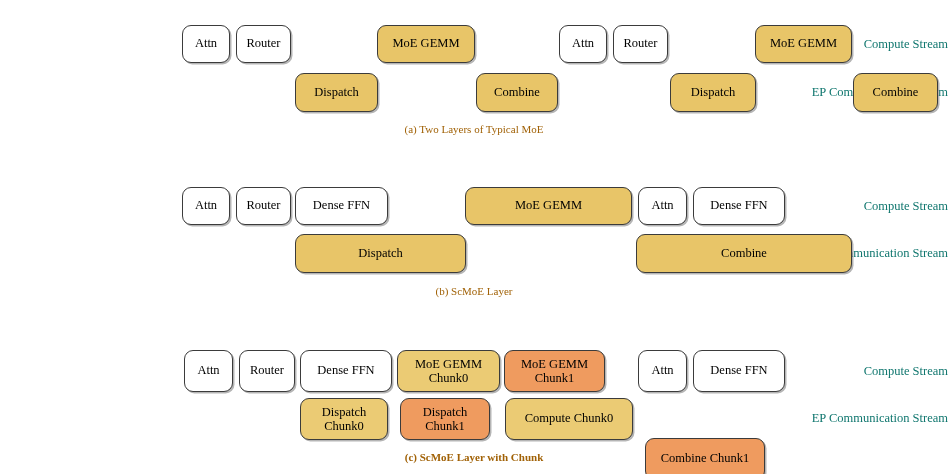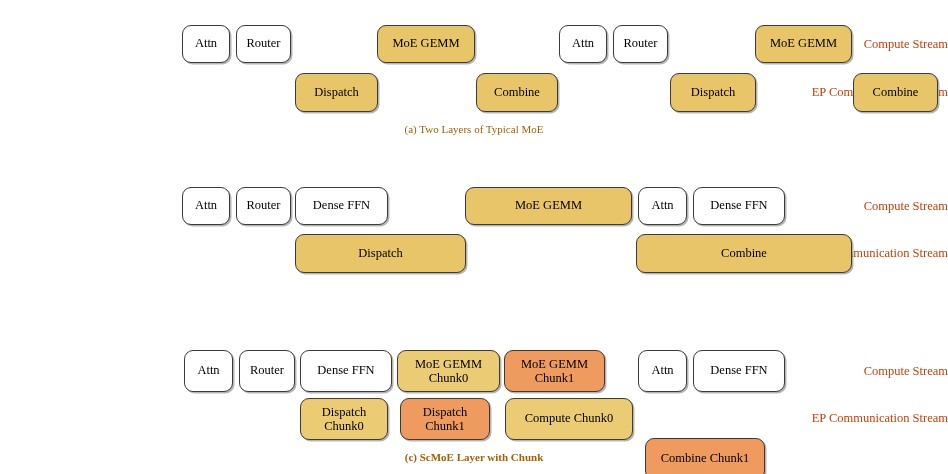--- a/index.html
+++ b/index.html
@@ -31,21 +31,21 @@
   }
 
   .row-label {
     position: absolute;
     right: 0;
     width: 190px;
     text-align: right;
     font-size: 12.5px;
     line-height: 1;
     white-space: nowrap;
-    color: #c2410c;
+    color: #0f766e;
   }
 
   .box {
     position: absolute;
     box-sizing: border-box;
     border: 1.2px solid #3b3b3b;
     border-radius: 9px;
     background: #ffffff;
     display: flex;
     align-items: center;
@@ -96,20 +96,21 @@
       <div class="row-label" style="top: 200px;">Compute Stream</div>
       <div class="row-label" style="top: 247px;">EP Communication Stream</div>
       <div class="box" style="left: 182px; top: 187px; width: 48px; height: 38px; background: rgb(255, 255, 255);">Attn</div>
       <div class="box" style="left: 236px; top: 187px; width: 55px; height: 38px; background: rgb(255, 255, 255);">Router</div>
       <div class="box" style="left: 295px; top: 187px; width: 93px; height: 38px; background: rgb(255, 255, 255);">Dense FFN</div>
       <div class="box" style="left: 465px; top: 187px; width: 167px; height: 38px; background: rgb(232, 197, 104);">MoE GEMM</div>
       <div class="box" style="left: 638px; top: 187px; width: 49px; height: 38px; background: rgb(255, 255, 255);">Attn</div>
       <div class="box" style="left: 693px; top: 187px; width: 92px; height: 38px; background: rgb(255, 255, 255);">Dense FFN</div>
       <div class="box" style="left: 295px; top: 234px; width: 171px; height: 39px; background: rgb(232, 197, 104);">Dispatch</div>
       <div class="box" style="left: 636px; top: 234px; width: 216px; height: 39px; background: rgb(232, 197, 104);">Combine</div>
+      <div class="caption" style="top: 286px;">(b) ScMoE Layer</div>
     </div>
     <div class="panel" style="top: 0px; height: 474px;">
       <div class="row-label" style="top: 365px;">Compute Stream</div>
       <div class="row-label" style="top: 412px;">EP Communication Stream</div>
       <div class="box" style="left: 184px; top: 350px; width: 49px; height: 42px; background: rgb(255, 255, 255);">Attn</div>
       <div class="box" style="left: 239px; top: 350px; width: 56px; height: 42px; background: rgb(255, 255, 255);">Router</div>
       <div class="box" style="left: 300px; top: 350px; width: 92px; height: 42px; background: rgb(255, 255, 255);">Dense FFN</div>
       <div class="box multiline" style="left: 397px; top: 350px; width: 103px; height: 42px; background: rgb(235, 203, 116);">MoE GEMM<br>Chunk0</div>
       <div class="box multiline" style="left: 504px; top: 350px; width: 101px; height: 42px; background: rgb(239, 155, 95);">MoE GEMM<br>Chunk1</div>
       <div class="box" style="left: 638px; top: 350px; width: 49px; height: 42px; background: rgb(255, 255, 255);">Attn</div>

